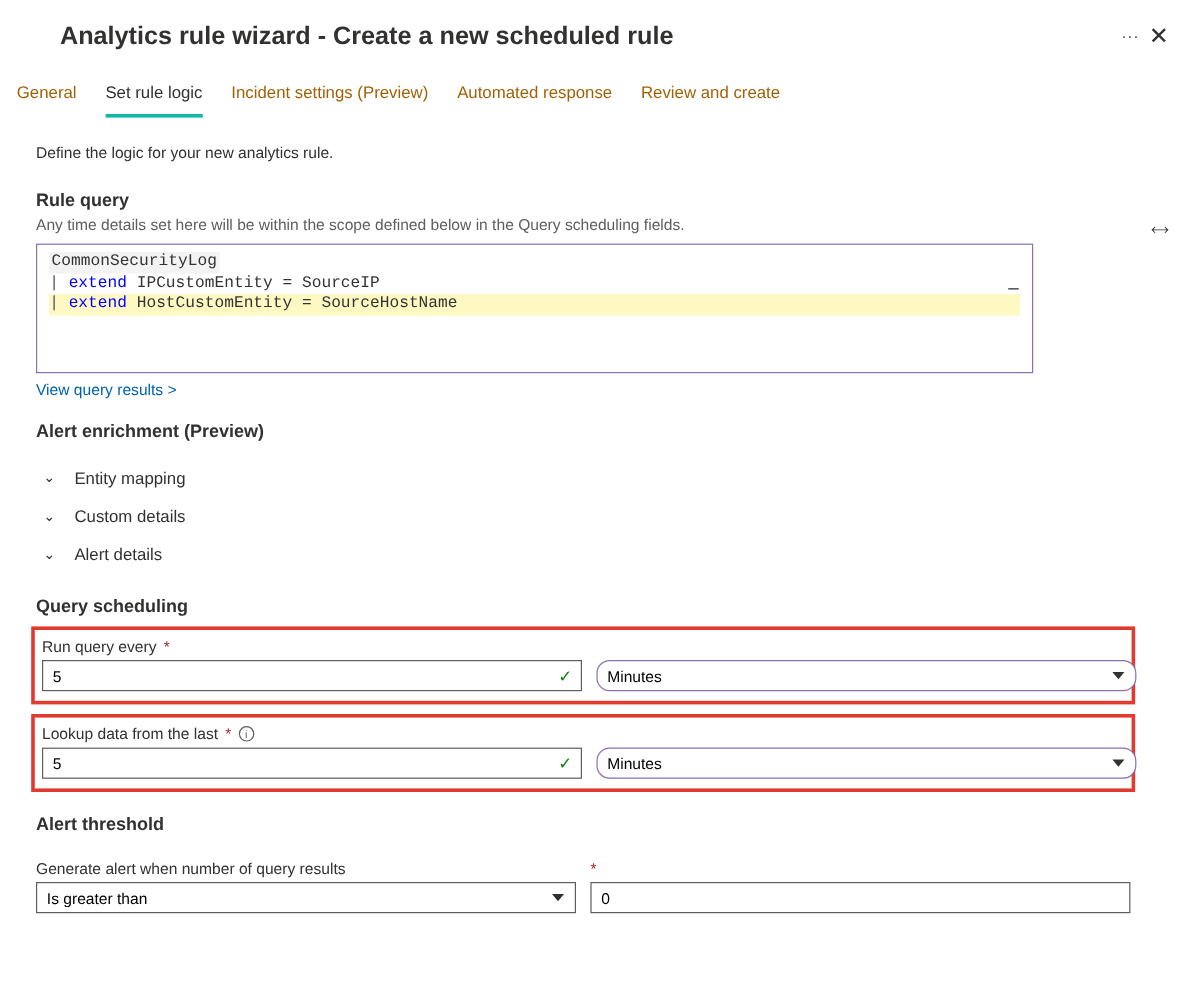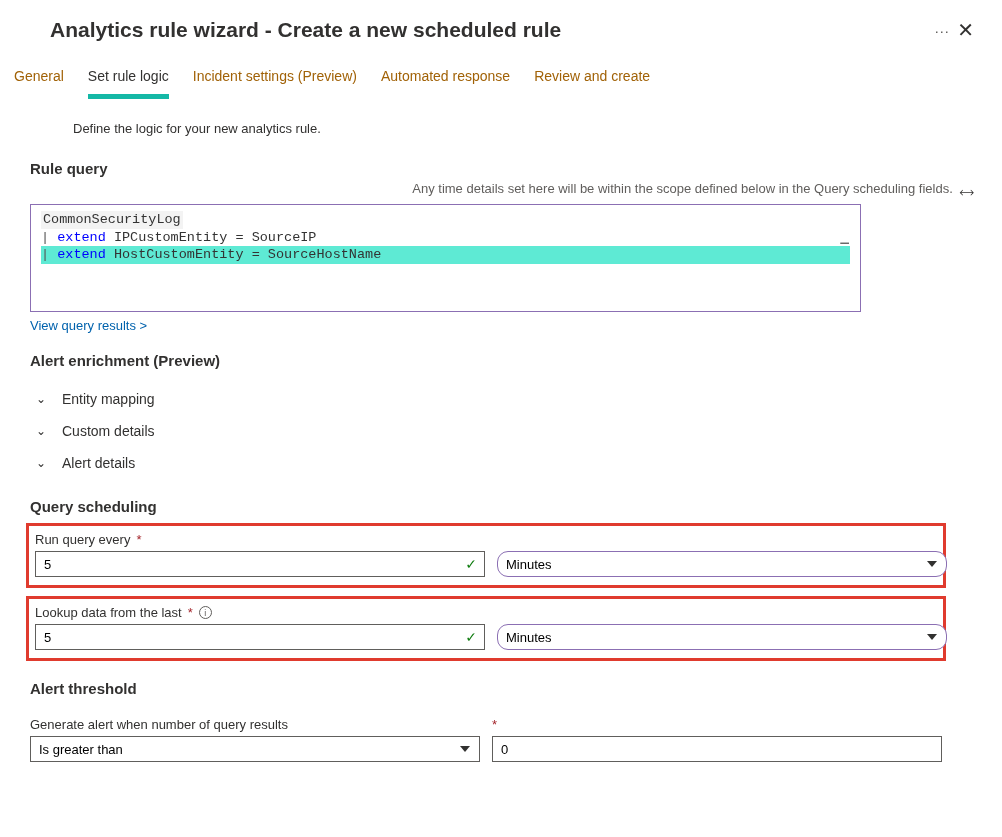--- a/index.html
+++ b/index.html
@@ -36,44 +36,44 @@
   .tab {
     padding: 6px 0 10px 0;
     font-size: 14px;
     color: #a16207;
     cursor: pointer;
     border-bottom: 3px solid transparent;
   }
   .tab.active {
     color: #323130;
     font-weight: 400;
-    border-bottom: 5px solid #14b8a6;
+    border-bottom: 3px solid #14b8a6;
   }
   .content {
     padding: 22px 30px 10px 30px;
   }
-  .desc { font-size: 13px; color: #323130; margin-bottom: 24px; margin-left: 43px; }
+  .desc { font-size: 13px; color: #323130; margin-bottom: 24px; }
   .section-title { font-size: 15px; font-weight: 600; margin-bottom: 4px; }
-  .rule-row { display:flex; align-items:center; gap:8px;text-align:right;}
+  .rule-row { display:flex; align-items:center; gap:8px;}
   .hint { font-size: 13px; color: #605e5c; margin-bottom: 8px; flex:1;}
   .expand-icn { font-size:14px; cursor:pointer; transform:rotate(45deg);}
   .query-box {
     border: 1px solid #8b6fb3;
     background: #fff;
     padding: 6px 10px 40px 10px;
     font-family: "Consolas","Courier New",monospace;
     font-size: 13.5px;
     line-height: 1.3;
     color: #333;
     position: relative;
     min-height: 108px;
     width: 831px;
   }
   .query-box .line1 { background:#f3f3f3; padding:0 2px; display:inline-block;}
-  .query-box .hl { background:#5eead4; display:block;}
+  .query-box .hl { background:#fef9c3; display:block;}
   .kw-blue { color: #0000ff; }
   .kw-pipe { color:#555;}
   .minus { position:absolute; right:10px; top:28px; font-size:18px; color:#555;}
   .link { color:#0062ad; font-size:13px; cursor:pointer; margin-top:6px; display:inline-block;}
   .sect { margin-top: 19px; }
   .collapsible-list { margin-top: 14px; }
   .collapsible {
     display:flex; align-items:center; gap:12px;
     padding: 8px 0 8px 6px;
     font-size: 14px; cursor:pointer;

